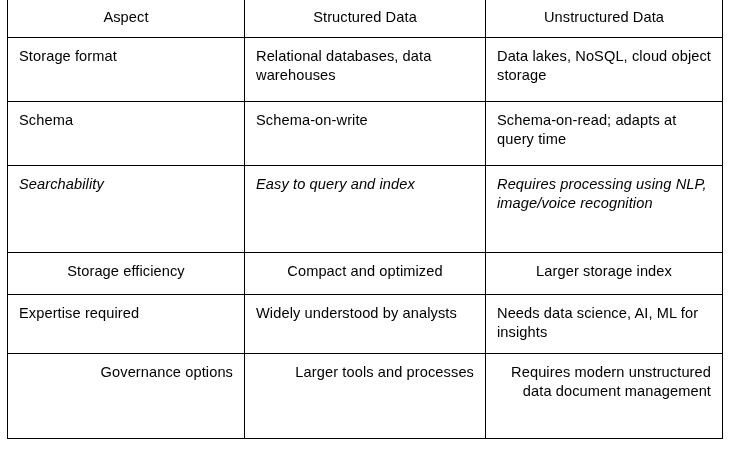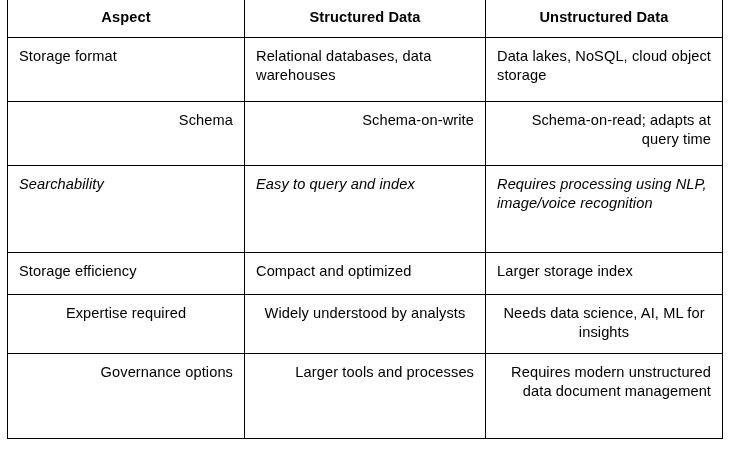--- a/index.html
+++ b/index.html
@@ -37,35 +37,35 @@
   table.comparison-table td {
     border: 1px solid #000000;
     vertical-align: top;
     padding: 9px 11px 10px 11px;
     font-size: 14.6px;
     line-height: 1.33;
     letter-spacing: 0.1px;
   }
 
   table.comparison-table thead th {
-    font-weight: bold;
+    font-weight: normal;
     text-align: center;
     padding-top: 6px;
     padding-bottom: 7px;
     border-top: none;
     height: 24px;
     vertical-align: middle;
   }
 
   
   tr.row-storage-format    td { height: 44px; }
-  tr.row-schema            td { height: 44px; text-align: right; }
+  tr.row-schema            td { height: 44px; }
   tr.row-searchability     td { height: 67px; font-style: italic; }
-  tr.row-storage-efficiency td { height: 22px; }
-  tr.row-expertise         td { height: 39px; text-align: center; }
+  tr.row-storage-efficiency td { height: 22px; text-align: center; }
+  tr.row-expertise         td { height: 39px; }
   tr.row-governance        td { height: 65px; text-align: right; }
 </style>
 </head>
 <body>
 
 <div id="comparison-table-wrap">
   <table class="comparison-table">
     <colgroup>
       <col class="col-aspect">
       <col class="col-structured">

